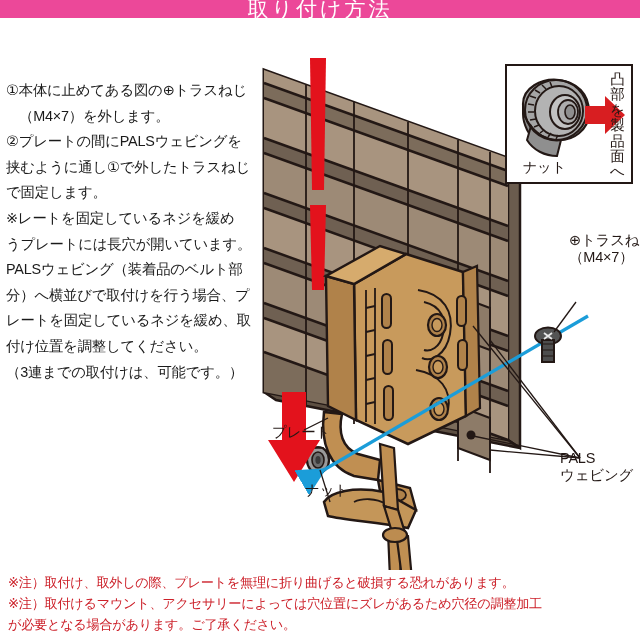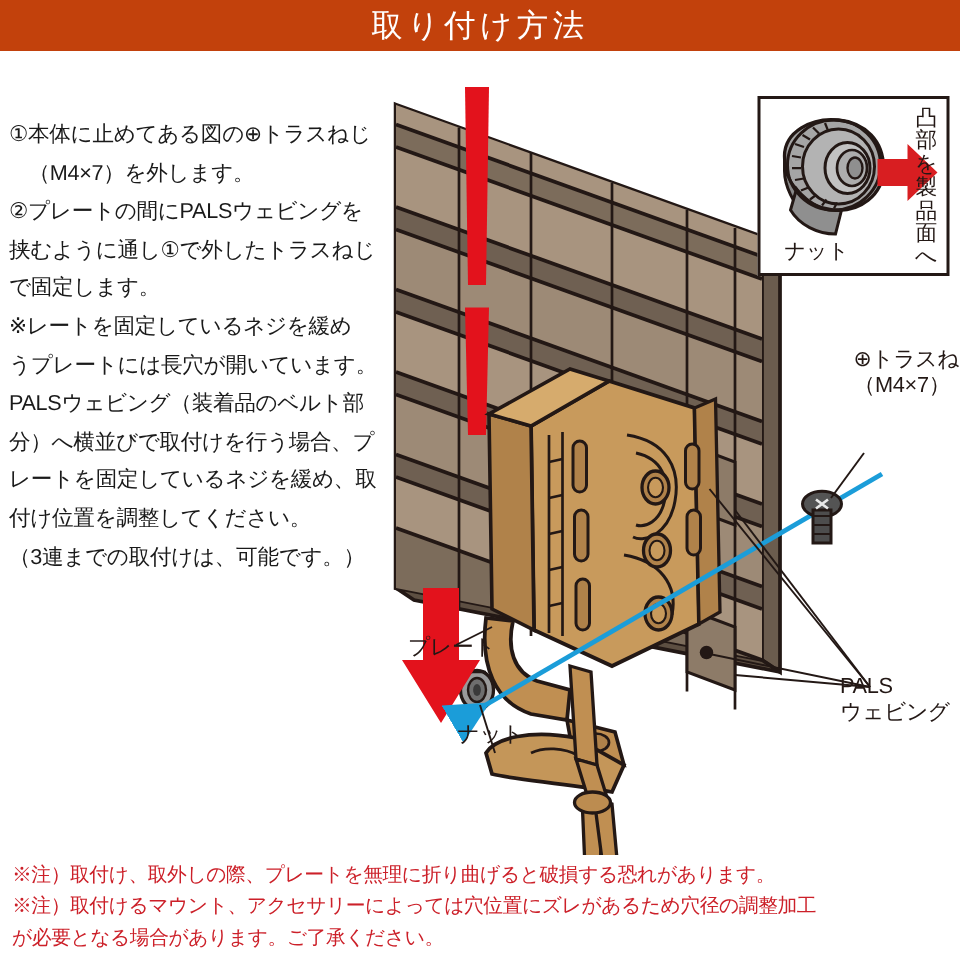--- a/index.html
+++ b/index.html
@@ -8,22 +8,22 @@
     width: 640px; height: 640px;
     background: #ffffff;
     font-family: "Liberation Sans", "DejaVu Sans", sans-serif;
     overflow: hidden;
     position: relative;
   }
 
   
   #header-bar {
     position: absolute; left: 0; top: 0;
-    width: 640px; height: 34px;
-    background: #c2410c;
+    width: 640px; height: 18px;
+    background: #ec4899;
     display: flex; align-items: center; justify-content: center;
   }
   #header-title {
     color: #ffffff;
     font-size: 21px;
     letter-spacing: 3px;
     font-weight: 400;
     white-space: nowrap;
   }
 
@@ -38,21 +38,20 @@
     color: #1a1a1a;
     white-space: nowrap;
     letter-spacing: -0.2px;
   }
   .instr-line.indent { padding-left: 13px; }
 
   
   #notes {
     position: absolute; left: 8px; top: 572px;
     width: 630px;
-    font-family: Liberation Serif, serif;
   }
   .note-line {
     font-size: 13.2px;
     line-height: 21px;
     color: #cc2029;
     white-space: nowrap;
     letter-spacing: -0.3px;
   }
 
   

